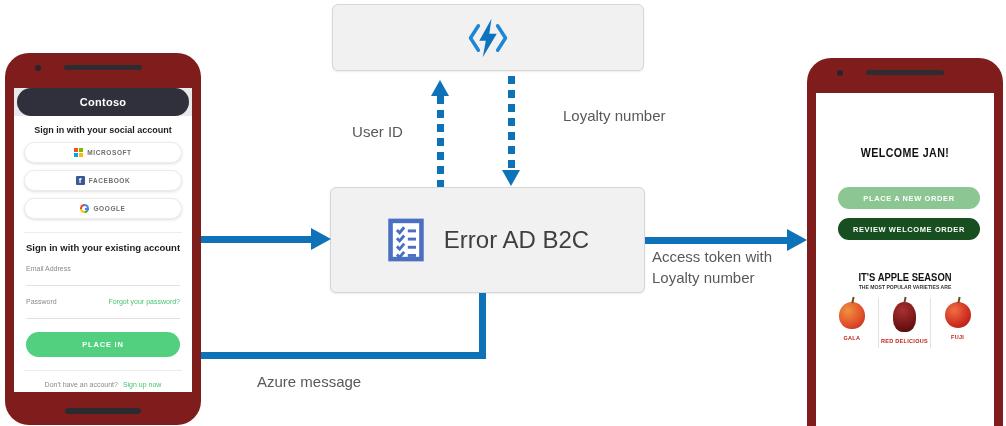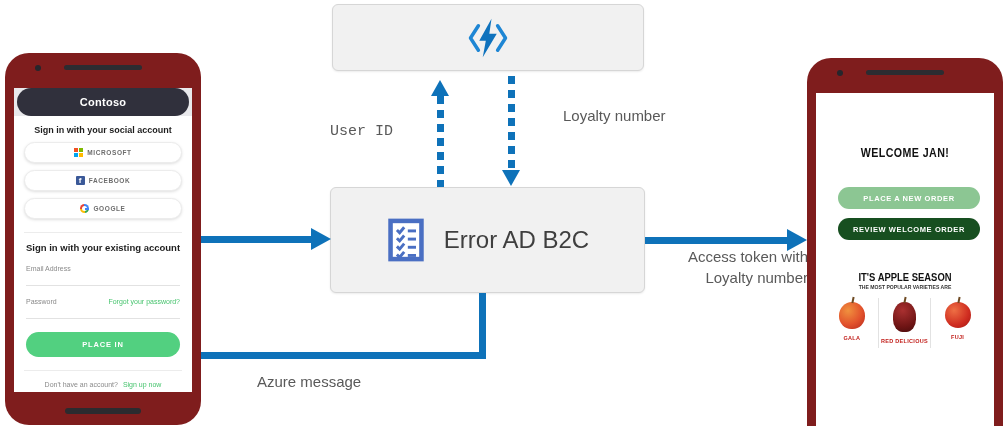--- a/index.html
+++ b/index.html
@@ -212,23 +212,23 @@
   <div>
     <div class="shaft-h" style="left:645px; top:237px; width:144px;"></div>
     <div class="head-right" style="left:787px; top:229px;"></div>
   </div>
 
   <div>
     <div class="shaft-v" style="left:479px; top:293px; height:66px;"></div>
     <div class="shaft-h" style="left:201px; top:352px; width:285px;"></div>
   </div>
 
-  <div class="flow-label" style="left:330px; top:121px; width:95px; text-align:left;font-family:Liberation Mono, monospace;">User ID</div>
+  <div class="flow-label" style="left:330px; top:121px; width:95px; text-align:center;">User ID</div>
   <div class="flow-label" style="left:524px; top:105px;margin-left:39px;">Loyalty number</div>
-  <div class="flow-label" style="left:652px; top:246px; width:156px; text-align:right;">Access token with Loyalty number</div>
+  <div class="flow-label" style="left:652px; top:246px; width:156px; text-align:left;">Access token with Loyalty number</div>
   <div class="flow-label" style="left:257px; top:371px;">Azure message</div>
 
   <div class="phone" style="left:807px; top:58px; height:406px;">
     <div class="camera"></div>
     <div class="speaker"></div>
     <div class="screen">
       <div class="welcome">WELCOME JAN!</div>
       <div class="orderbtn light">PLACE A NEW ORDER</div>
       <div class="orderbtn dark">REVIEW WELCOME  ORDER</div>
       <div class="apple-heading">IT'S APPLE SEASON</div>

